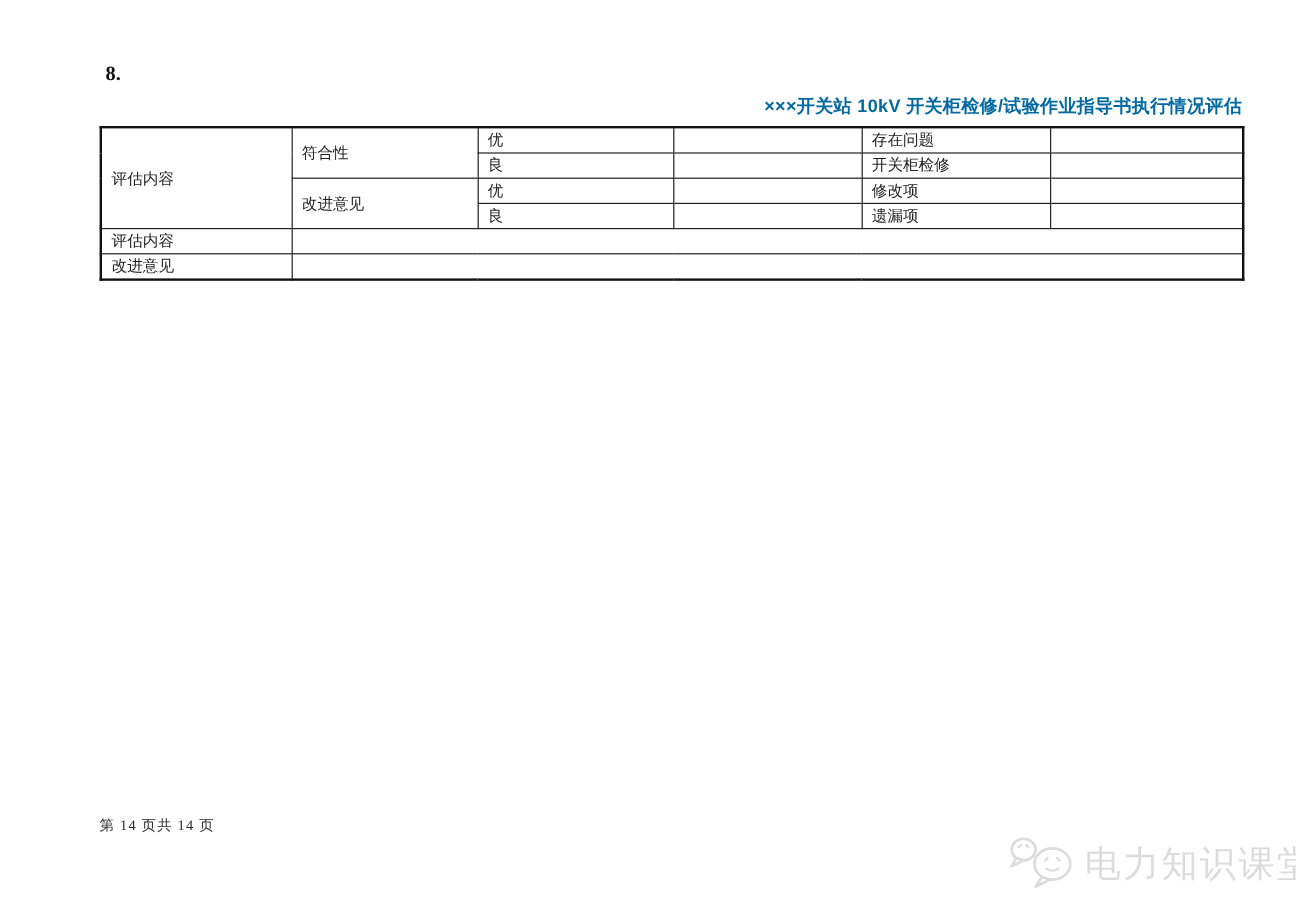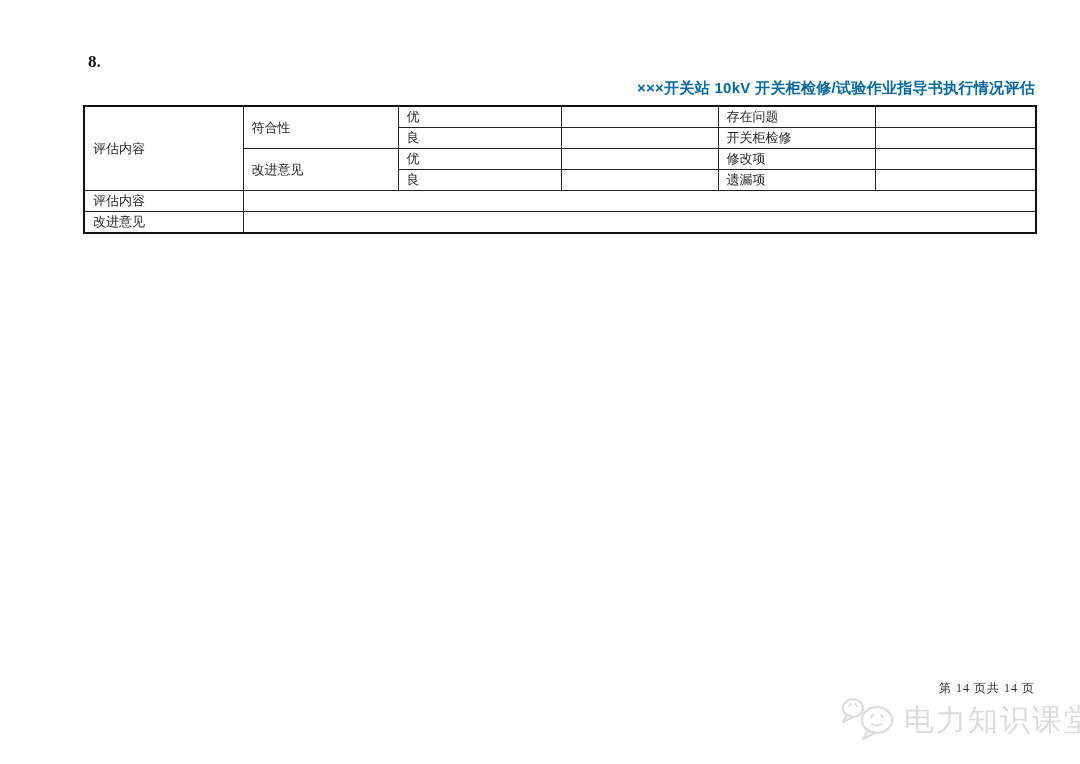--- a/index.html
+++ b/index.html
@@ -73,21 +73,21 @@
     overflow: hidden;
     white-space: nowrap;
   }
 
   
   .page-footer {
     position: absolute;
     left: 83px;
     top: 680px;
     width: 952px;
-    text-align: right;
+    text-align: left;
     font-size: 12px;
     color: #2a2a2a;
     letter-spacing: 1px;
   }
 
   
   .watermark {
     position: absolute;
     left: 840px;
     top: 694px;

